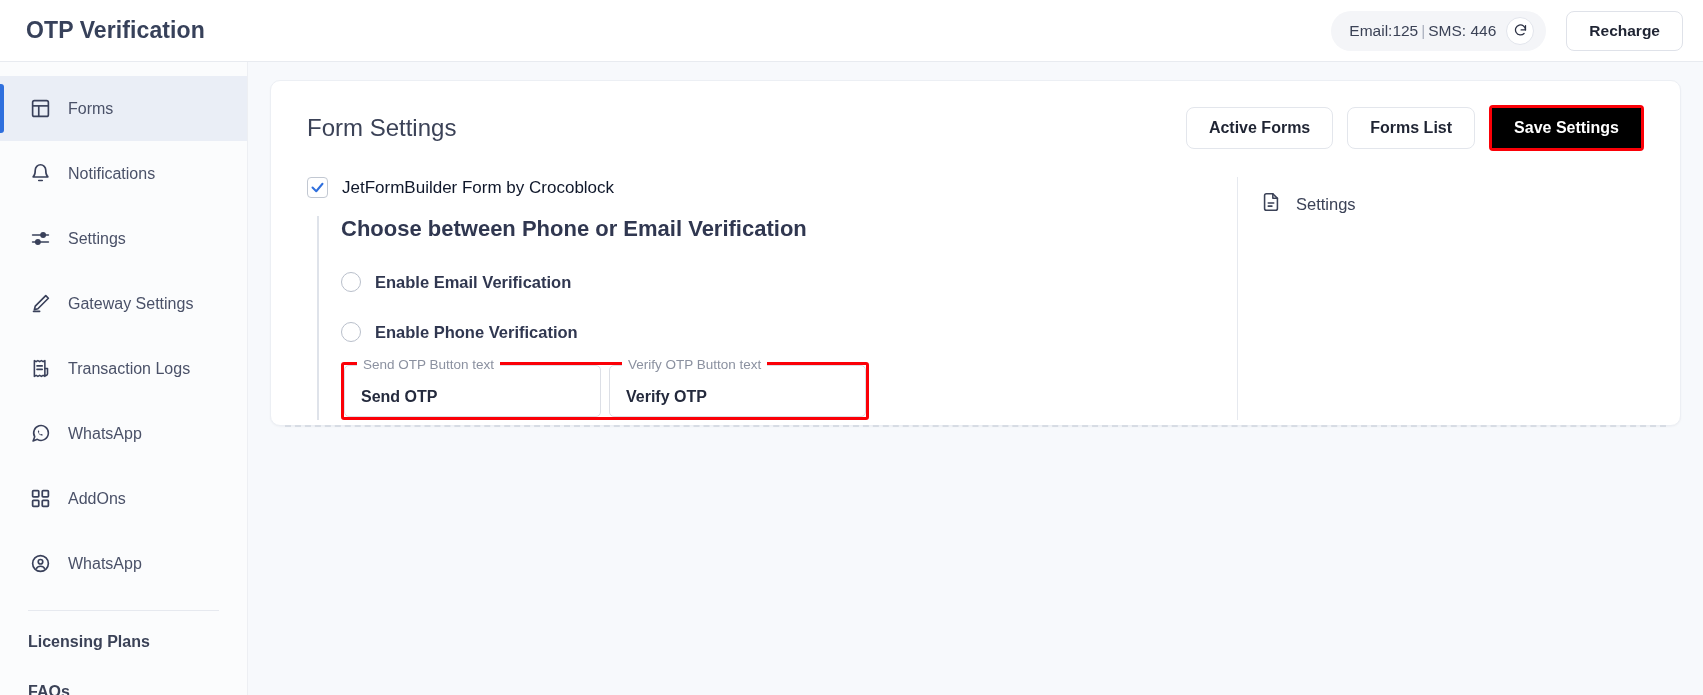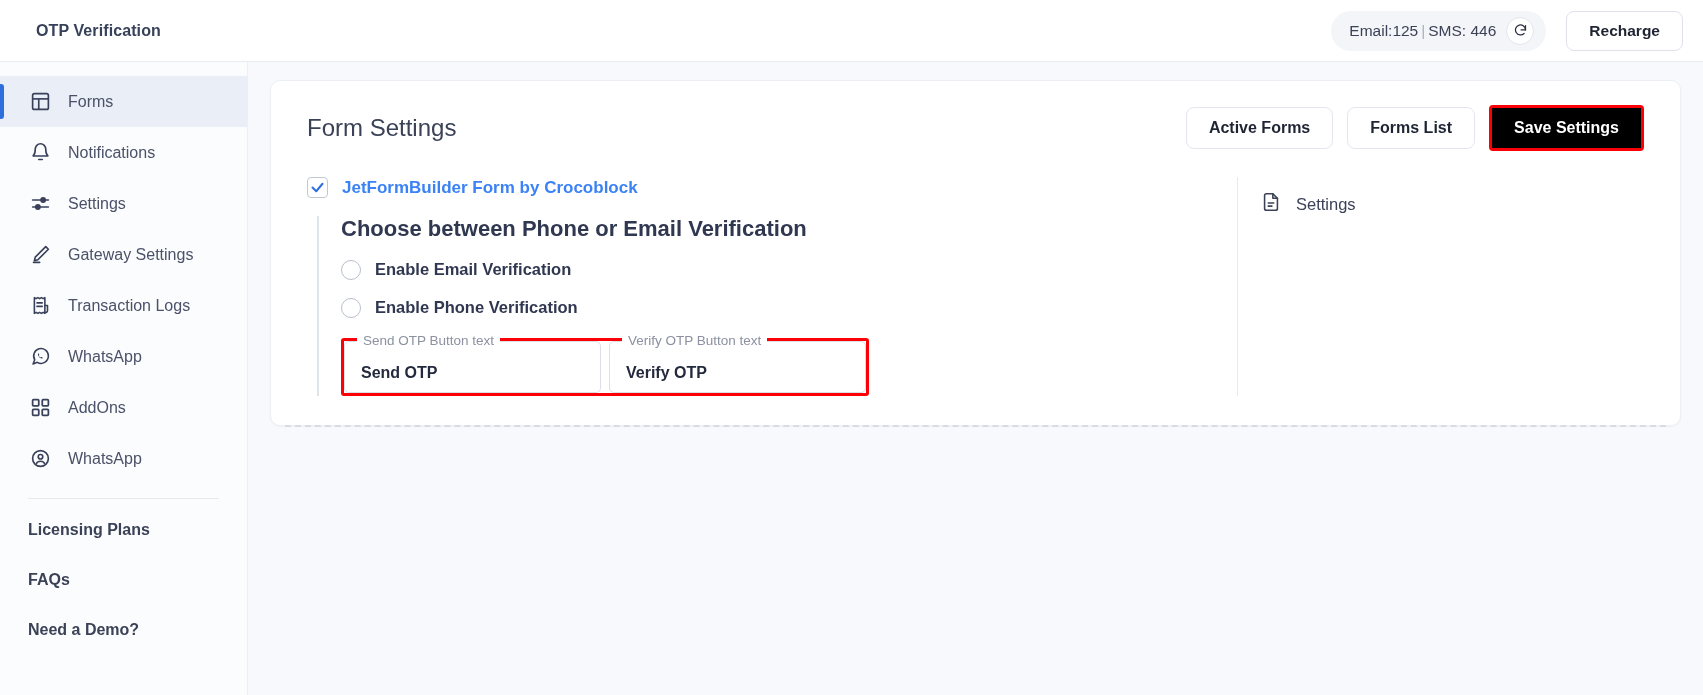--- a/index.html
+++ b/index.html
@@ -13,21 +13,21 @@
 
   
   .topbar {
     position: absolute; top: 0; left: 0; width: 1703px; height: 62px;
     background: #ffffff;
     border-bottom: 1px solid #e8ebf0;
     display: flex; align-items: center; justify-content: space-between;
     padding: 0 20px 0 26px;
   }
   .app-title {
-    font-size: 16px; font-weight: bold; color: #37415a; letter-spacing: .1px; margin-left: 10px;
+    font-size: 23px; font-weight: bold; color: #37415a; letter-spacing: .1px;
   }
   .topbar-right { display: flex; align-items: center; gap: 20px; }
   .credits-pill {
     display: flex; align-items: center; gap: 10px;
     background: #f4f5f8; border-radius: 22px;
     padding: 7px 12px 7px 18px; height: 40px;
   }
   .credits-text { font-size: 15.5px; color: #3b4256; white-space: nowrap; }
   .credits-text .sep { color: #aab0bd; margin: 0 3px; }
   .refresh-btn {
@@ -43,21 +43,21 @@
   }
 
   
   .sidebar {
     position: absolute; top: 62px; left: 0; width: 248px; height: 633px;
     background: #fbfcfd; border-right: 1px solid #edeff3;
     padding-top: 14px;
   }
   .nav-item {
     position: relative; display: flex; align-items: center; gap: 16px;
-    height: 51px; padding-left: 28px; cursor: pointer;
+    height: 65px; padding-left: 28px; cursor: pointer;
     color: #4a5168; font-size: 16px;
   }
   .nav-item.active { background: #eaeef6; }
   .nav-item.active::before {
     content:""; position:absolute; left:0; top:8px; bottom:8px; width:4px;
     background:#2f6fdd; border-radius:0 3px 3px 0;
   }
   .nav-item .nv-ico { width: 24px; height: 24px; flex: 0 0 24px;
     display:flex; align-items:center; justify-content:center; }
   .nav-label { font-weight: 500; }
@@ -108,28 +108,28 @@
     flex:1; border-left:1px solid #e6e9ef; margin-left: 6px;
     padding: 8px 0 0 22px; align-self: stretch; min-height: 200px;
   }
 
   .check-row { display:flex; align-items:center; gap: 14px; }
   .checkbox {
     width: 21px; height: 21px; border-radius:4px;
     border:1px solid #c2c8d2; background:#fff;
     display:flex; align-items:center; justify-content:center;
   }
-  .check-label { font-size:17px; font-weight:bold; color:#3b82f6; }
+  .check-label { font-size:17px; font-weight:normal; color:#0f172a; }
 
   .indent-group {
     margin-top: 18px; margin-left: 10px;
     border-left: 2px solid #dfe3ea; padding-left: 22px;
   }
   .group-title { font-size:22px; font-weight:bold; color:#303750; }
-  .radio-row { display:flex; align-items:flex-start; gap:14px; margin-top: 18px; }
+  .radio-row { display:flex; align-items:center; gap:14px; margin-top: 30px; }
   .radio {
     width:20px; height:20px; border-radius:50%;
     border: 1.6px solid #b9bfcb; background:#fff;
   }
   .radio-label { font-size:16.5px; font-weight:bold; color:#303750; }
 
   .fields-highlight {
     margin-top: 20px; border: 3px solid #fb0007; border-radius:3px;
     display:flex; width: 528px;
   }

